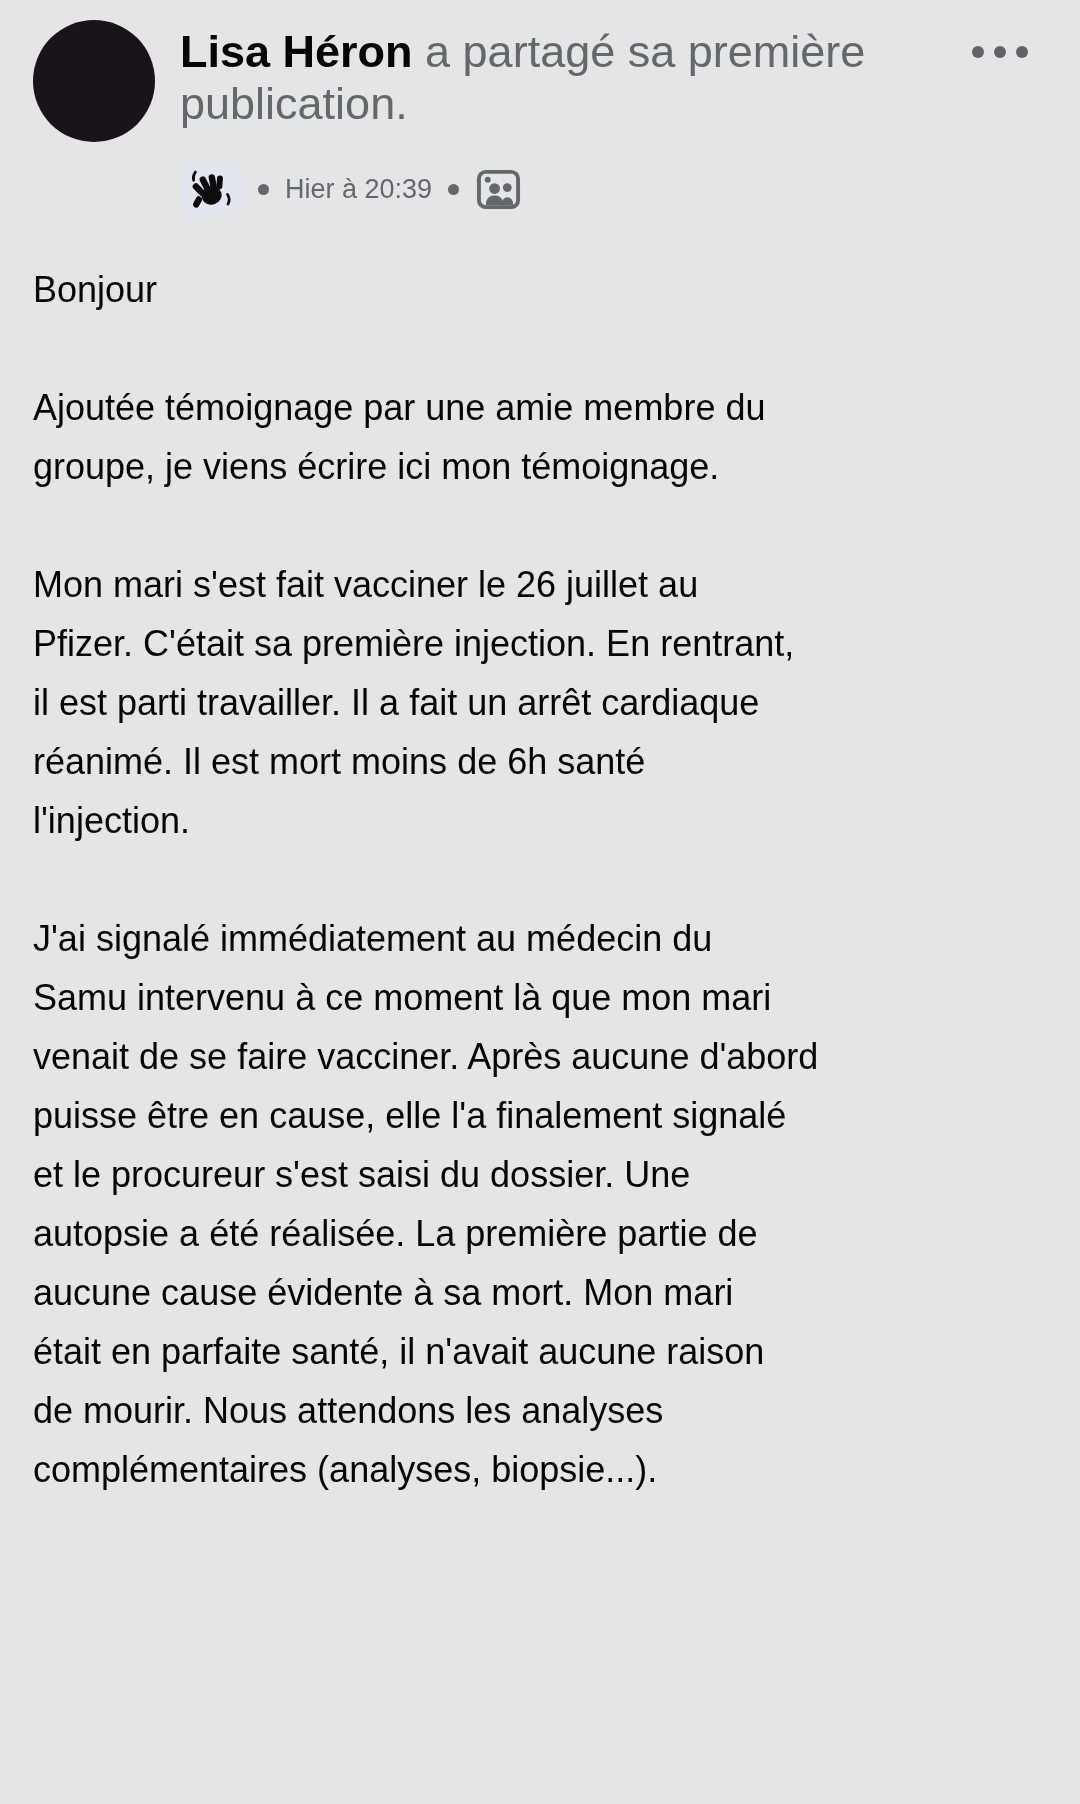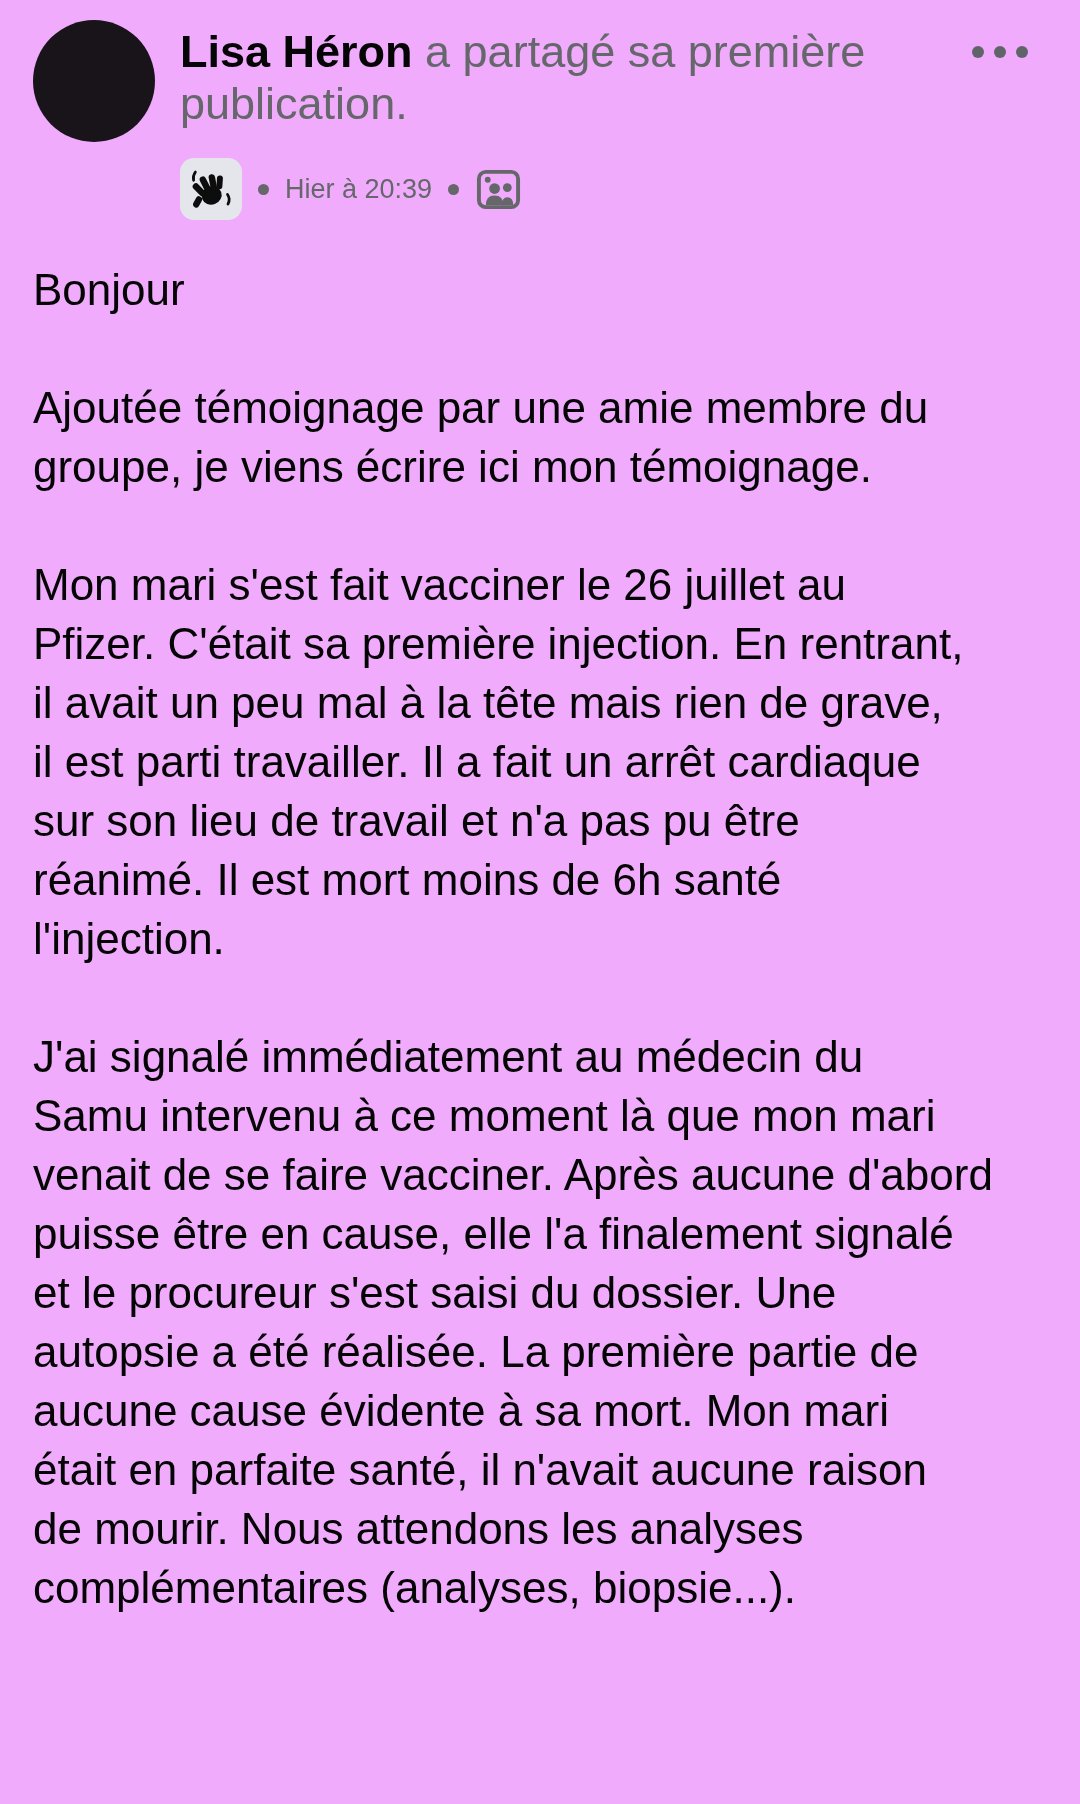--- a/index.html
+++ b/index.html
@@ -5,21 +5,21 @@
   * { margin: 0; padding: 0; box-sizing: border-box; }
   html, body { background: #ffffff; }
   body {
     width: 1080px;
     height: 1804px;
     font-family: "Liberation Sans", sans-serif;
     color: #050505;
     overflow: hidden;
     position: relative;
   }
-  .post { width: 100%; height: 100%; background: #f0abfc; }
+  .post { width: 100%; height: 100%; background: #e5e5e5; }
 
   
   .post-header {
     position: relative;
     padding: 20px 33px 0 33px;
     display: flex;
     align-items: flex-start;
   }
   .avatar {
     width: 122px;
@@ -86,21 +86,21 @@
     color: #65676b;
     line-height: 62px;
     white-space: nowrap;
   }
   .privacy-icon { display: flex; align-items: center; }
 
   
   .post-body {
     margin-top: 40px;
     padding: 0 33px;
-    font-size: 44px;
+    font-size: 36px;
     line-height: 59px;
     color: #050505;
     font-weight: 400;
   }
   .body-paragraph { margin-bottom: 59px; }
   .body-paragraph:last-child { margin-bottom: 12px; }
   .body-line { white-space: nowrap; }
 </style>
 </head>
 <body>
@@ -153,23 +153,21 @@
       <div class="body-paragraph">
         <div class="body-line">Bonjour</div>
       </div>
       <div class="body-paragraph">
         <div class="body-line">Ajoutée témoignage par une amie membre du</div>
         <div class="body-line">groupe, je viens écrire ici mon témoignage.</div>
       </div>
       <div class="body-paragraph">
         <div class="body-line">Mon mari s'est fait vacciner le 26 juillet au</div>
         <div class="body-line">Pfizer. C'était sa première injection. En rentrant,</div>
-        <div class="body-line">il avait un peu mal à la tête mais rien de grave,</div>
         <div class="body-line">il est parti travailler. Il a fait un arrêt cardiaque</div>
-        <div class="body-line">sur son lieu de travail et n'a pas pu être</div>
         <div class="body-line">réanimé. Il est mort moins de 6h santé</div>
         <div class="body-line">l'injection.</div>
       </div>
       <div class="body-paragraph">
         <div class="body-line">J'ai signalé immédiatement au médecin du</div>
         <div class="body-line">Samu intervenu à ce moment là que mon mari</div>
         <div class="body-line">venait de se faire vacciner. Après aucune d'abord</div>
         <div class="body-line">puisse être en cause, elle l'a finalement signalé</div>
         <div class="body-line">et le procureur s'est saisi du dossier. Une</div>
         <div class="body-line">autopsie a été réalisée. La première partie de</div>

